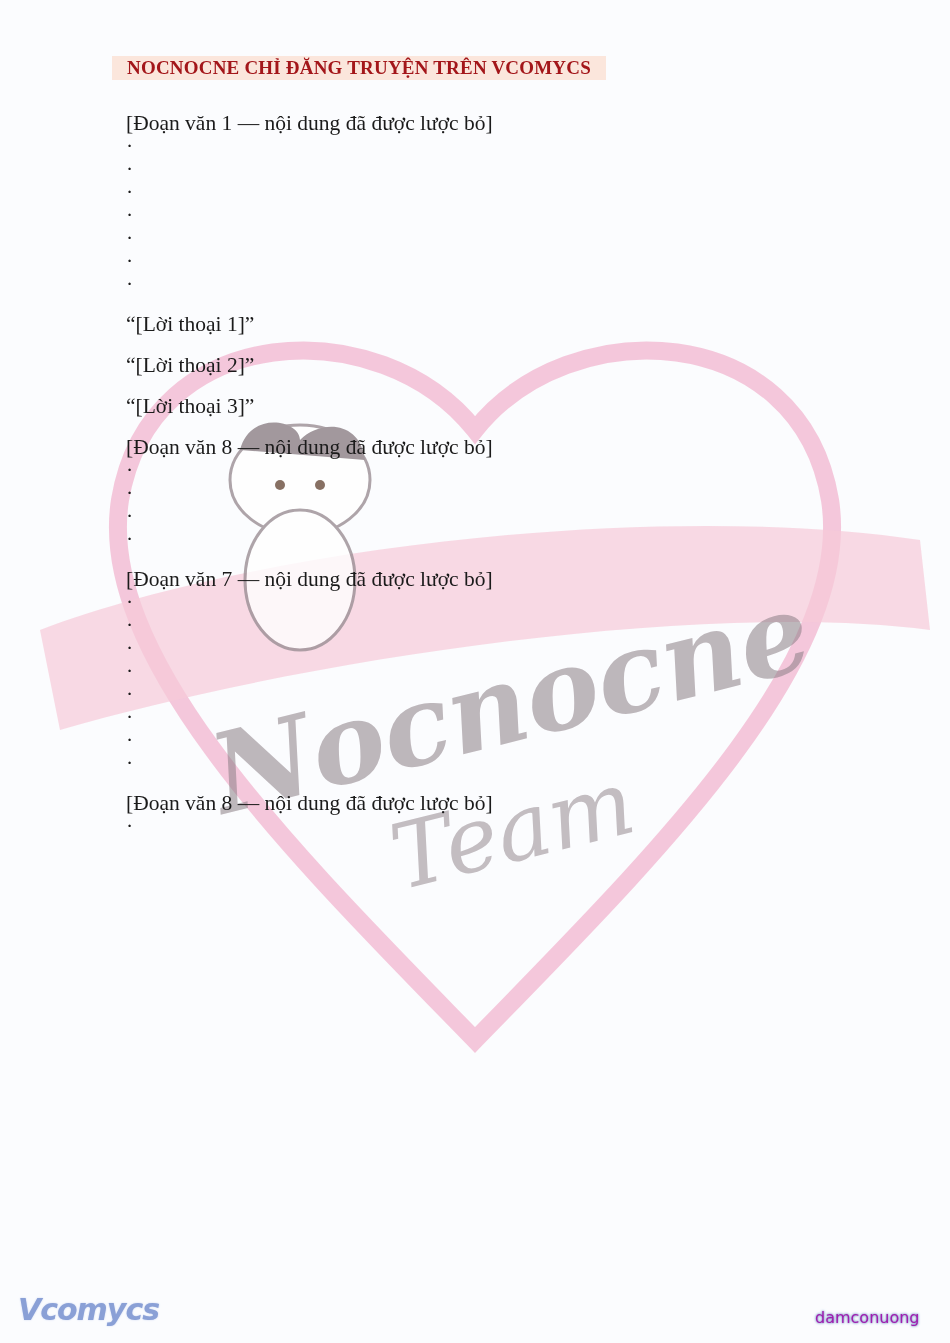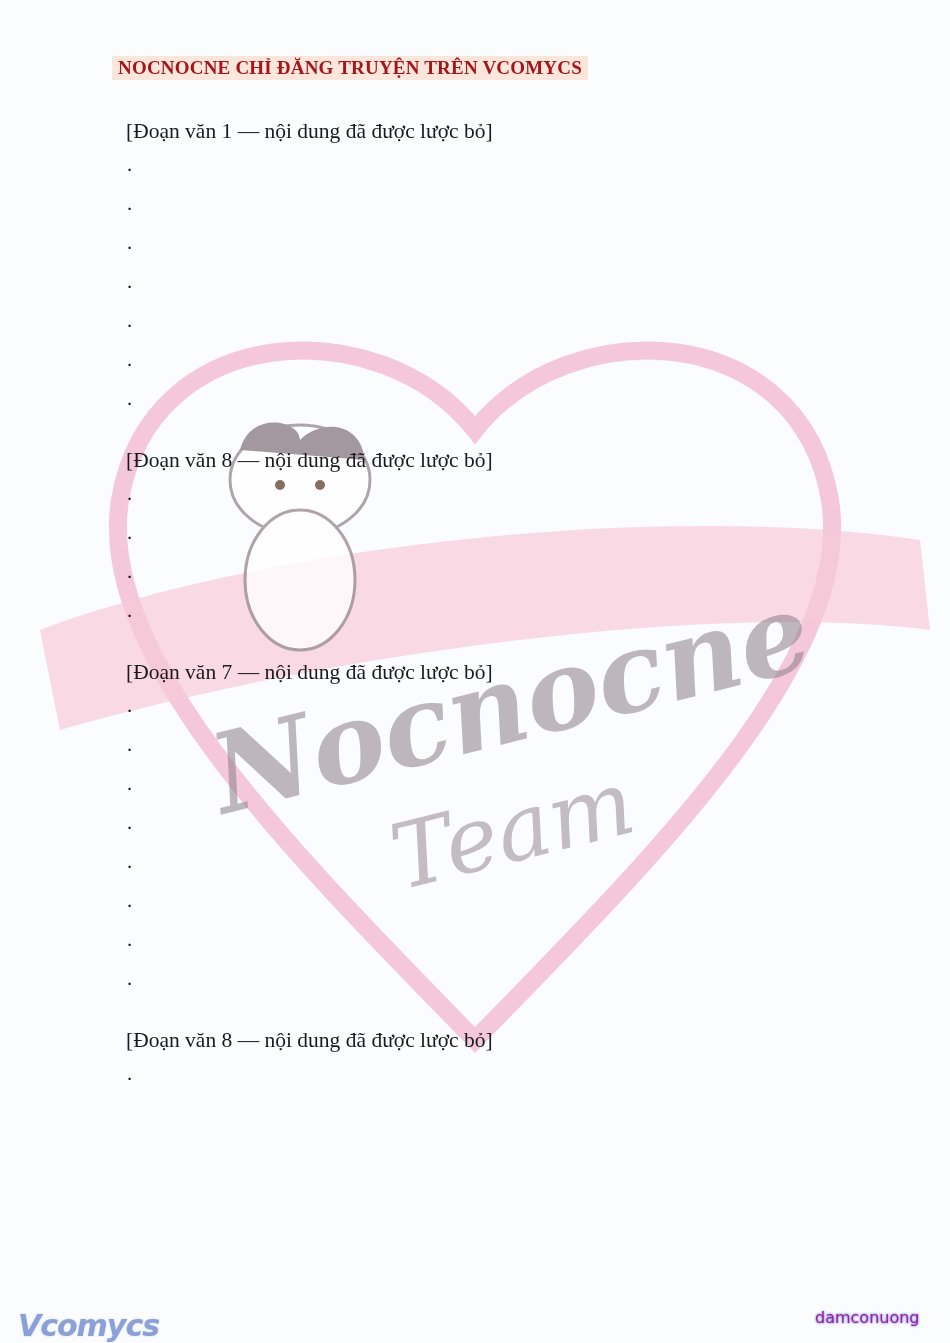--- a/index.html
+++ b/index.html
@@ -3,36 +3,35 @@
   <meta charset="utf-8">
   <style>
     html, body { margin: 0; padding: 0; }
     body {
       width: 950px; height: 1343px; position: relative; overflow: hidden;
       background: #fbfcfe;
       font-family: "Liberation Serif", "DejaVu Serif", serif;
     }
     .header {
       position: absolute; left: 112px; top: 56px;
-      background: #fbe6dc; padding: 1px 6px;
+      background: #fbe6dc; padding: 1px 15px;
       color: #a3161a; font-weight: bold; font-size: 19px; letter-spacing: 0.2px;
     }
     .watermark { position: absolute; left: 0; top: 300px; width: 950px; height: 780px; z-index: 0; }
     .content { position: absolute; left: 126px; top: 112px; width: 760px; z-index: 1; }
     .para {
-      color: #1b1b1b; font-size: 21.5px; line-height: 39px;
+      color: #1b1b1b; font-size: 21.5px; line-height: 23px;
       margin: 0 0 17px 0; text-align: justify; white-space: pre-line;
     }
     .para.dialog { margin-bottom: 18px; }
     .footer-logo {
       position: absolute; left: 18px; top: 1292px;
       font-family: "DejaVu Sans", sans-serif; font-style: italic; font-weight: bold;
       font-size: 30px; color: #8aa0d6; letter-spacing: -1px;
       text-shadow: 0 0 2px #c9d4f0;
-      margin-top: 16px;
     }
     .footer-site {
       position: absolute; left: 815px; top: 1308px;
       font-family: "DejaVu Sans", sans-serif; font-size: 16px; color: #a21caf;
       text-shadow: 0 0 3px #7f95c8, 0 0 2px #7f95c8;
     }
   </style>
 </head>
 <body>
 
@@ -54,20 +53,23 @@
 
 <div class="content">
   <p class="para">[Đoạn văn 1 — nội dung đã được lược bỏ]
 ·
 ·
 ·
 ·
 ·
 ·
 ·</p>
+  <p class="para dialog">“[Lời thoại 1]”</p>
+  <p class="para dialog">“[Lời thoại 2]”</p>
+  <p class="para dialog">“[Lời thoại 3]”</p>
   <p class="para">[Đoạn văn 8 — nội dung đã được lược bỏ]
 ·
 ·
 ·
 ·</p>
   <p class="para">[Đoạn văn 7 — nội dung đã được lược bỏ]
 ·
 ·
 ·
 ·

